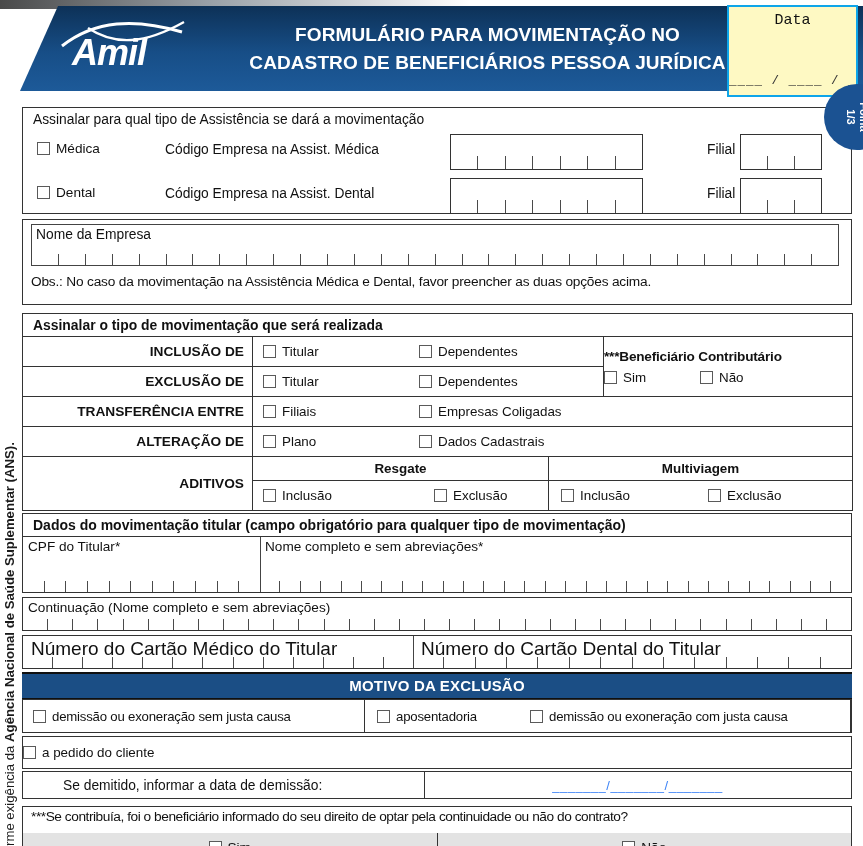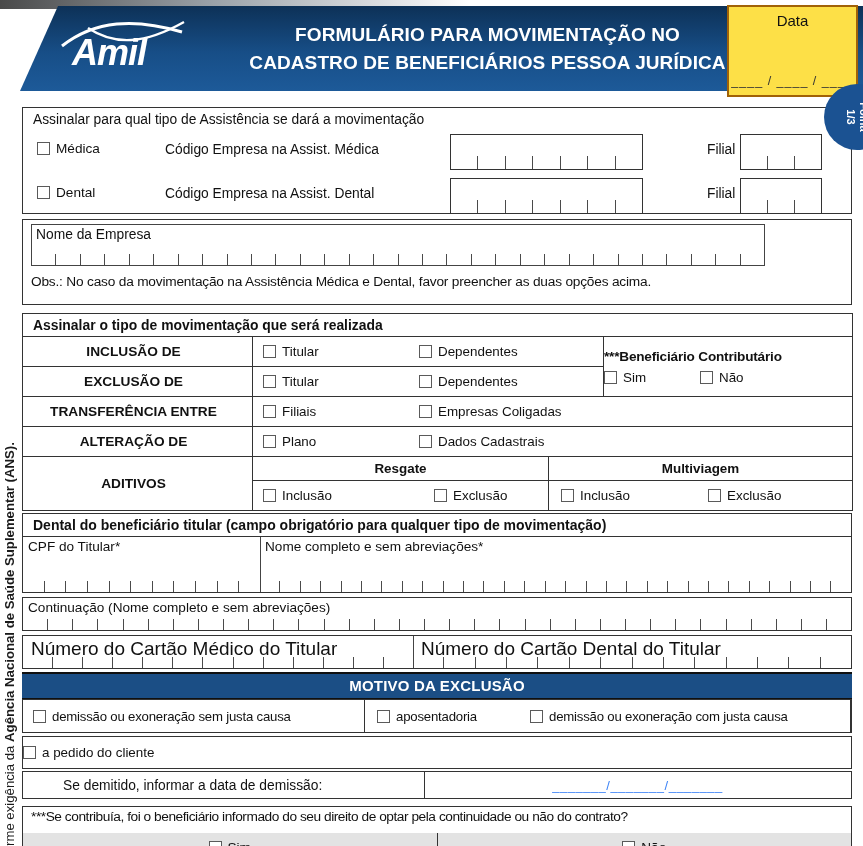--- a/index.html
+++ b/index.html
@@ -11,22 +11,22 @@
     background:linear-gradient(to right,#4a4a4a,#9aa1a8 45%,rgba(255,255,255,0));}
   .banner{position:absolute;left:20px;top:6px;width:843px;height:85px;
     background:linear-gradient(#0d3157,#174e87 55%,#1d5a99);
     clip-path:polygon(38px 0,100% 0,100% 100%,0 100%);}
   .logo{position:absolute;left:40px;top:10px;width:130px;height:66px;color:#fff;}
   .logo-text{position:absolute;left:12px;top:16px;font-size:36px;font-weight:bold;
     font-style:italic;letter-spacing:-1px;color:#fff;}
   .logo-swoosh{position:absolute;left:0;top:0;}
   .banner-title{position:absolute;left:205px;top:15px;width:525px;text-align:center;
     color:#fff;font-weight:bold;font-size:19px;line-height:1.45;letter-spacing:.1px;}
-  .databox{position:absolute;left:727px;top:5px;width:127px;height:88px;background:#fde047;
-    border:2px solid #a16207;z-index:4;}
+  .databox{position:absolute;left:727px;top:5px;width:127px;height:88px;background:#fef9c3;
+    border:2px solid #0ea5e9;z-index:4;font-family:Liberation Mono, monospace;}
   .databox .dlabel{position:absolute;top:5px;left:0;right:0;text-align:center;font-size:15px;color:#111;}
   .databox .dblanks{position:absolute;bottom:7px;left:0;right:0;text-align:center;
     font-size:12.5px;color:#333;letter-spacing:1px;white-space:nowrap;}
   .folha{position:absolute;right:-27px;top:84px;width:66px;height:66px;border-radius:50%;
     background:#1b5292;z-index:6;}
   .folha .ftext{position:absolute;left:0;top:0;width:66px;height:66px;display:flex;flex-direction:column;
     align-items:center;justify-content:center;transform:rotate(90deg);color:#fff;font-weight:bold;
     font-size:11px;line-height:1.15;text-align:center;}
 
   
@@ -51,30 +51,30 @@
   .arow{position:absolute;left:0;right:0;height:40px;}
   .arow.r1{top:24px;} .arow.r2{top:68px;}
   .arow .cbl{position:absolute;left:14px;top:9px;display:flex;align-items:center;font-size:13.6px;}
   .arow .code{position:absolute;left:142px;top:10px;font-size:13.8px;}
   .arow .codecomb{left:427px;top:2px;width:193px;height:36px;}
   .arow .fil{position:absolute;left:684px;top:10px;font-size:13.8px;}
   .arow .filcomb{left:717px;top:2px;width:82px;height:36px;}
 
   
   .boxB{top:219px;height:86px;}
-  .nomebox{position:absolute;left:8px;top:4px;width:734px;height:42px;border:1.2px solid #444;box-sizing:border-box;}
+  .nomebox{position:absolute;left:8px;top:4px;width:808px;height:42px;border:1.2px solid #444;box-sizing:border-box;}
   .nomebox .nl{position:absolute;left:4px;top:2px;font-size:13.8px;}
   .nomebox .comb{position:absolute;left:0;right:0;bottom:0;height:13px;}
   .obs{position:absolute;left:8px;top:54px;font-size:13.7px;letter-spacing:-0.2px;}
 
   
   table.mov{position:absolute;left:22px;top:313px;width:830px;border-collapse:collapse;table-layout:fixed;}
   table.mov td{border:1.4px solid #333;padding:0;font-size:13.4px;vertical-align:middle;box-sizing:border-box;}
   table.mov .thead{font-weight:bold;font-size:13.9px;padding:3px 0 3px 10px;height:22px;}
-  table.mov .lbl{font-weight:bold;text-align:center;padding-right:8px;font-size:13.7px;height:30px;}
+  table.mov .lbl{font-weight:bold;text-align:right;padding-right:8px;font-size:13.7px;height:30px;}
   table.mov .opt{height:30px;margin-top:18px;}
   .optwrap{display:flex;align-items:center;padding-left:10px;}
   .optitem{display:flex;align-items:center;}
   .w156{width:156px;} .w171{width:171px;} .w147{width:147px;} .w96{width:96px;}
   .contrib{vertical-align:top;padding:4px 4px 0 8px;}
   .contrib .ctitle{font-weight:bold;font-size:13.6px;letter-spacing:-0.2px;}
   .contrib .copts{display:flex;align-items:center;margin-top:6px;}
   .ghead{font-weight:bold;text-align:center;font-size:13.8px;height:24px;}
   .subrow{height:26px;}
   .p12{padding-left:12px;}
@@ -349,21 +349,21 @@
                 <span class="cb"></span>
                 <span>Exclusão</span>
               </span>
         </div>
       </td>
     </tr>
   </tbody>
     </table>
 
   <div class="box boxD1">
-    <div class="dhead">Dental do beneficiário titular (campo obrigatório para qualquer tipo de movimentação)</div>
+    <div class="dhead">Dados do movimentação titular (campo obrigatório para qualquer tipo de movimentação)</div>
     <div class="cellcpf fld">
       <div class="fl">CPF do Titular*</div>
       <div class="comb">
           <i></i>
           <i></i>
           <i></i>
           <i></i>
           <i></i>
           <i></i>
           <i></i>

